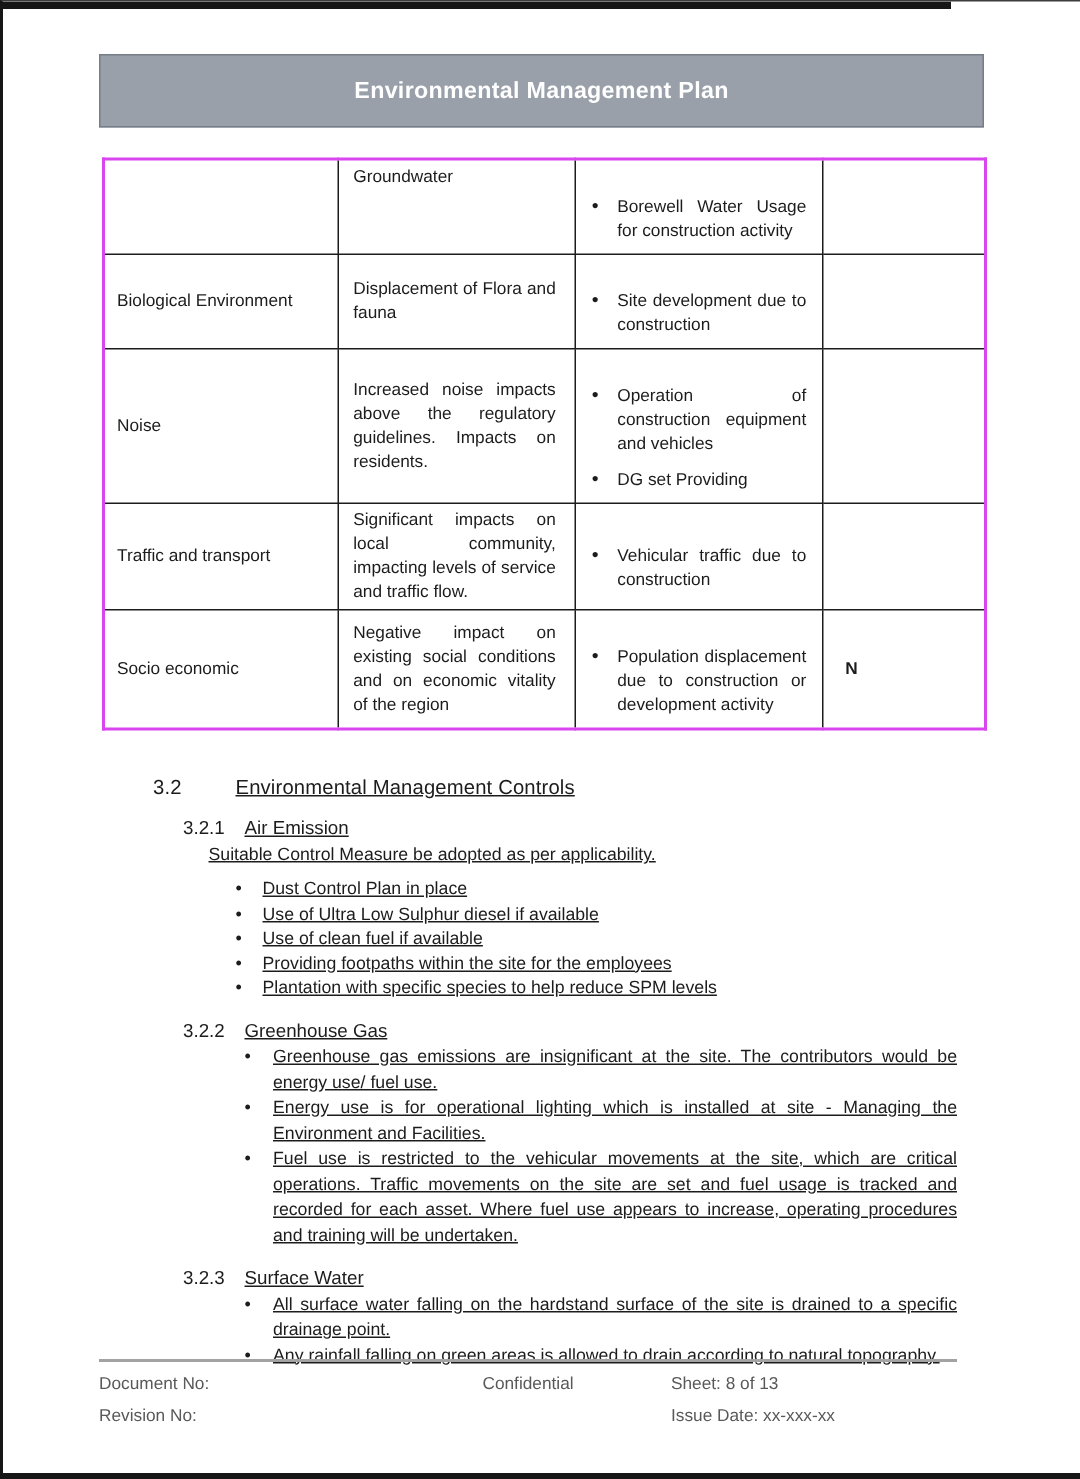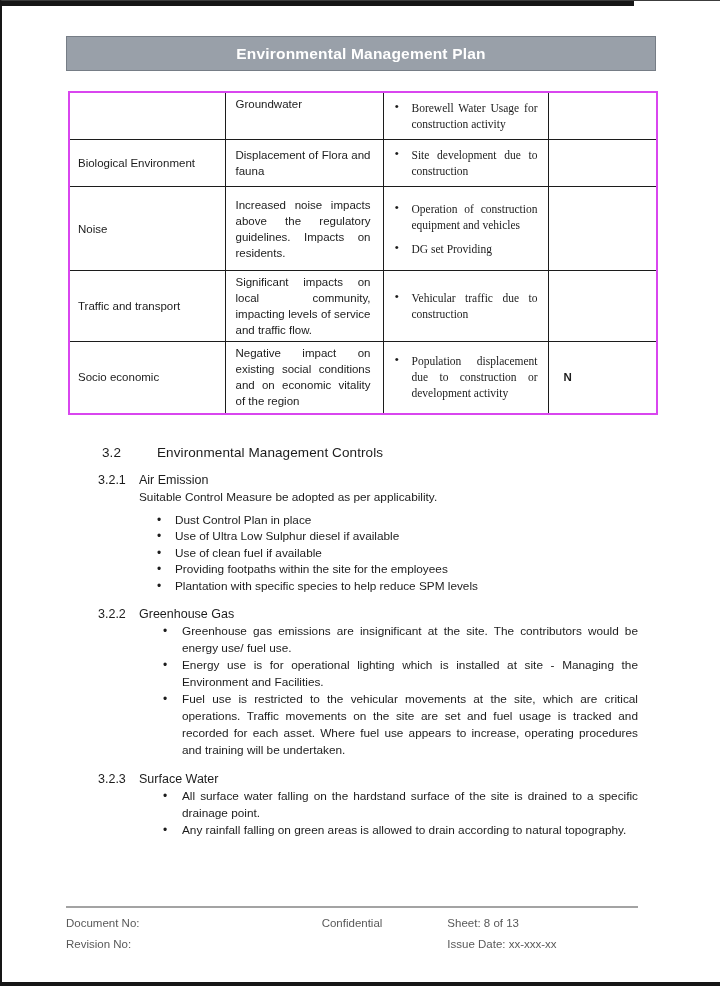--- a/index.html
+++ b/index.html
@@ -7,47 +7,47 @@
   body { font-family:"Liberation Sans", sans-serif; color:#1c1c1c; }
   .page {
     position:relative; width:720px; height:986px; background:#fff;
     border-left:2px solid #161616; border-bottom:4px solid #161616;
     border-top:1px solid #3c3c3c; overflow:hidden;
   }
   .frame-top { position:absolute; top:0; left:0; width:632px; height:5px; background:#161616; }
 
   
   .banner {
-    margin:35px 64px 0; height:35px; background:#99a0a9; border:1px solid #767d86;
+    margin:35px 64px 0; height:49px; background:#99a0a9; border:1px solid #767d86;
     display:flex; align-items:center; justify-content:center;
   }
   .banner-title { color:#ffffff; font-weight:bold; font-size:15.5px; letter-spacing:.2px; }
 
   
   table.impact { margin:20px 0 0 66px; width:588px; border-collapse:collapse; table-layout:fixed;
     font-size:11.5px; border:2px solid #d946ef; }
   table.impact td { border:1.5px solid #1c1c1c; vertical-align:middle; line-height:16px; }
   col.c1 { width:156px; } col.c2 { width:158px; } col.c3 { width:165px; } col.c4 { width:109px; }
   td.comp-cell { padding:2px 6px 2px 8px; }
   td.impact-cell { padding:3px 12px 3px 10px; text-align:justify; }
-  td.cause-cell { padding:4px 10px 4px 0;font-family:Liberation Serif, serif; }
+  td.cause-cell { padding:20px 10px 4px 0; }
   td.note-cell { padding:2px 2px 2px 15px; font-weight:bold; }
   tr.r1 { height:33px; } tr.r1 td { vertical-align:top; }
   tr.r2 { height:36px; } tr.r3 { height:84px; } tr.r4 { height:71px; } tr.r5 { height:72px; }
   .tb { position:relative; padding-left:28px; text-align:justify; margin:3px 0; }
   .tb + .tb { margin-top:8px; }
   .tb::before { content:"\2022"; position:absolute; left:11px; top:-1px; font-size:13px; }
 
   
-  .content { margin:0 82px 0 100px; }
+  .content { margin:0 82px 0 100px;text-decoration:underline; }
   .h2 { margin-top:30px; font-size:13.5px; letter-spacing:.1px; }
   .h2 .num { display:inline-block; width:55px; }
   .intro { margin-top:17px; font-size:11.8px; line-height:20px; text-align:justify; }
   .h3 { margin-top:13px; margin-left:-4px; font-size:12.5px; }
-  .h3 .num { display:inline-block; width:41px; }
+  .h3 .num { display:inline-block; width:41px;margin-left:24px; }
   .subnote { margin-left:37px; margin-top:2px; font-size:11.8px; line-height:16px; }
   ul.dotlist { list-style:none; margin-top:7px; }
   ul.dotlist li { position:relative; padding-left:20px; font-size:11.8px; line-height:16.5px; }
   ul.dotlist li::before { content:"\2022"; position:absolute; left:2px; top:0; font-size:12px; }
   ul.air-list { margin-left:53px; }
   ul.wide-list { margin-left:58px; margin-top:2px; }
   ul.wide-list li { text-align:justify; line-height:17px; padding-left:22px; }
   ul.wide-list li::before { left:3px; }
 
   

